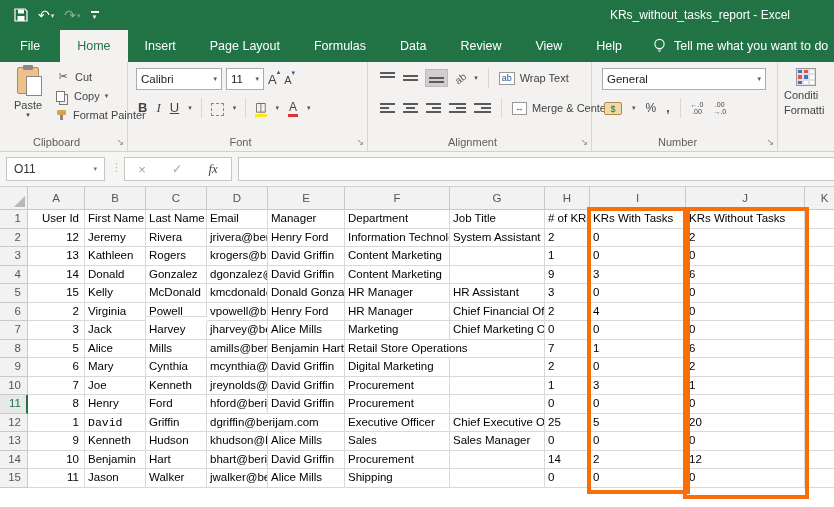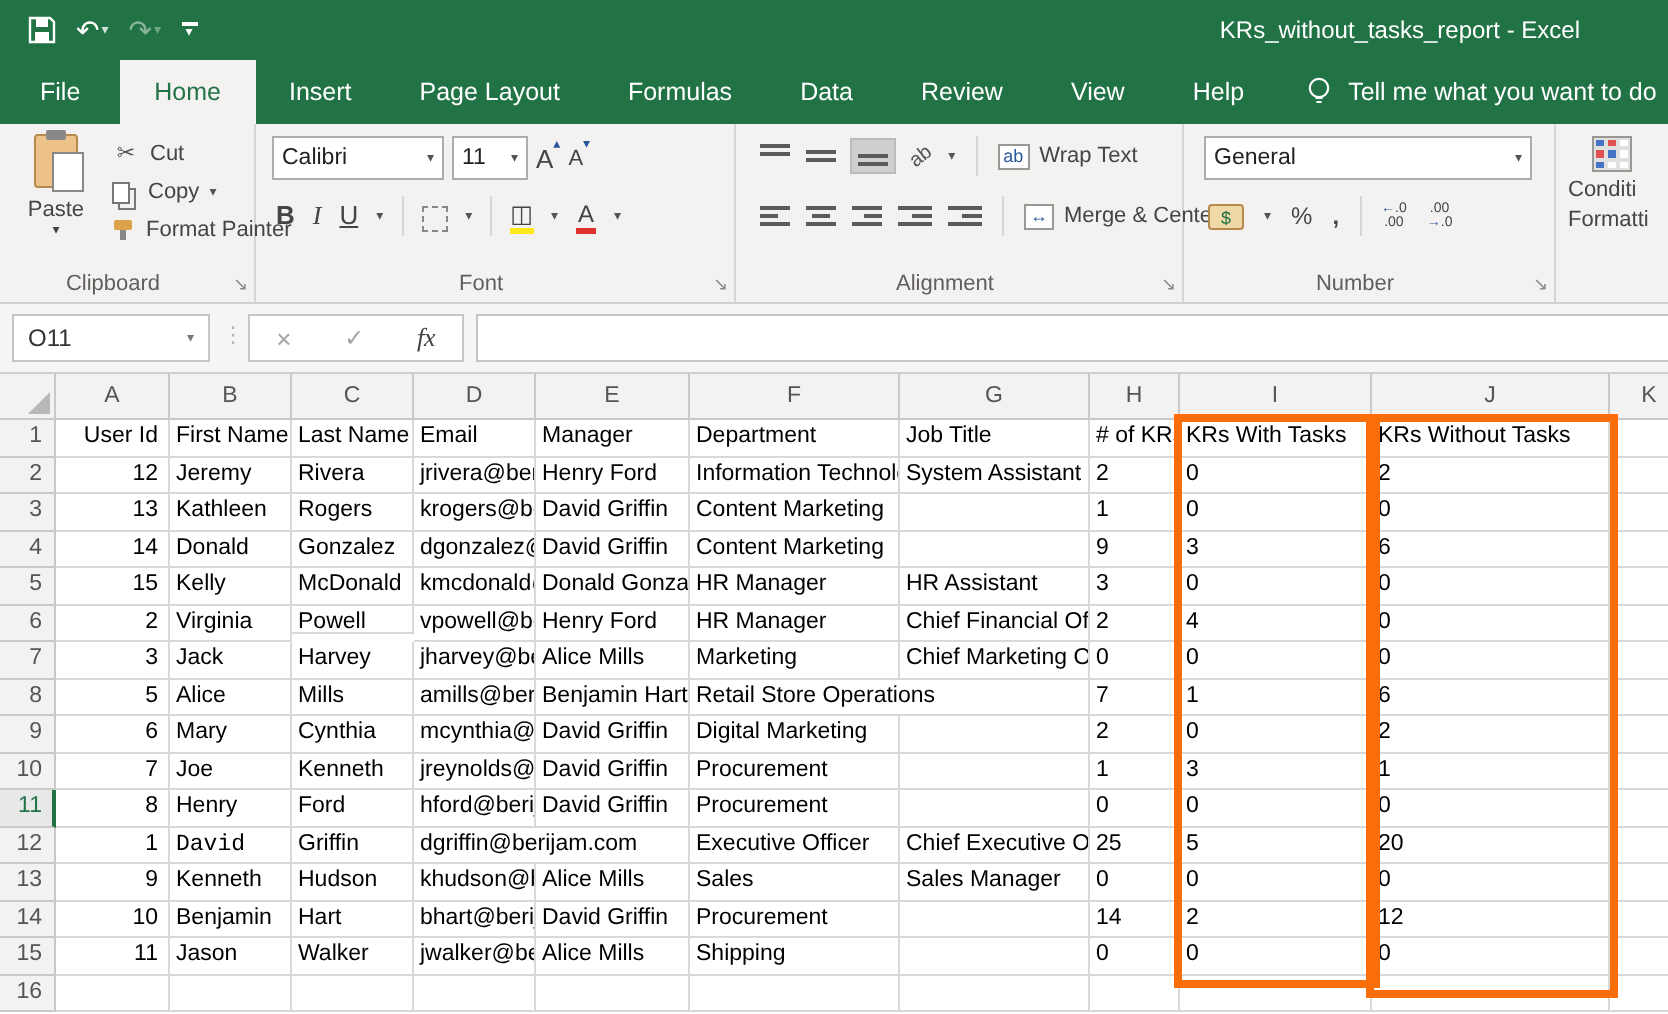--- a/index.html
+++ b/index.html
@@ -541,29 +541,15 @@
       <div class="cell " style="width: 61px; height: 18.5px;">Walker</div>
       <div class="cell " style="width: 61px; height: 18.5px;">jwalker@berijam.com</div>
       <div class="cell " style="width: 77px; height: 18.5px;">Alice Mills</div>
       <div class="cell " style="width: 105px; height: 18.5px;">Shipping</div>
       <div class="cell " style="width: 95px; height: 18.5px;"></div>
       <div class="cell al-c" style="width: 45px; height: 18.5px;">0</div>
       <div class="cell al-c" style="width: 96px; height: 18.5px;">0</div>
       <div class="cell al-c" style="width: 119px; height: 18.5px;">0</div>
       <div class="cell " style="width: 40px; height: 18.5px;"></div>
     </div>
-    <div class="srow">
-      <div class="hcell rowhead" style="width: 28px; height: 18.5px;">16</div>
-      <div class="cell al-r" style="width: 57px; height: 18.5px;"></div>
-      <div class="cell " style="width: 61px; height: 18.5px;"></div>
-      <div class="cell " style="width: 61px; height: 18.5px;"></div>
-      <div class="cell " style="width: 61px; height: 18.5px;"></div>
-      <div class="cell " style="width: 77px; height: 18.5px;"></div>
-      <div class="cell " style="width: 105px; height: 18.5px;"></div>
-      <div class="cell " style="width: 95px; height: 18.5px;"></div>
-      <div class="cell al-c" style="width: 45px; height: 18.5px;"></div>
-      <div class="cell al-c" style="width: 96px; height: 18.5px;"></div>
-      <div class="cell al-c" style="width: 119px; height: 18.5px;"></div>
-      <div class="cell " style="width: 40px; height: 18.5px;"></div>
-    </div>
     <div class="hlbox" style="border-color: rgb(250, 110, 10); left: 587px; top: 20px; width: 103px; height: 286.5px;"></div>
     <div class="hlbox" style="border-color: rgb(250, 110, 10); left: 683px; top: 20px; width: 126px; height: 291.5px;"></div>
   </div>
 
 </body></html>

